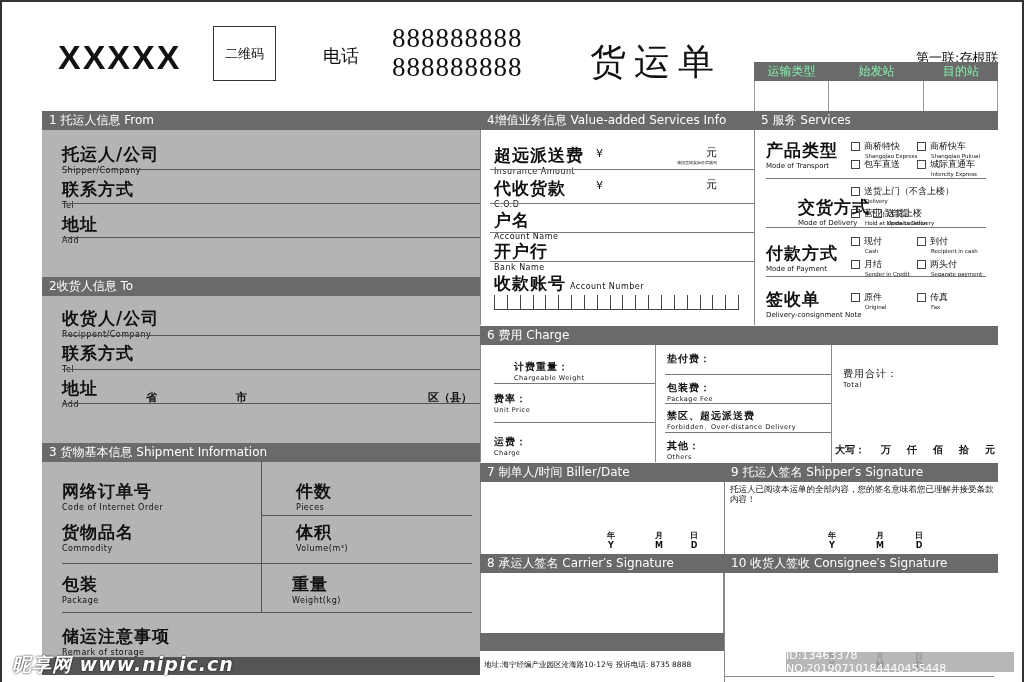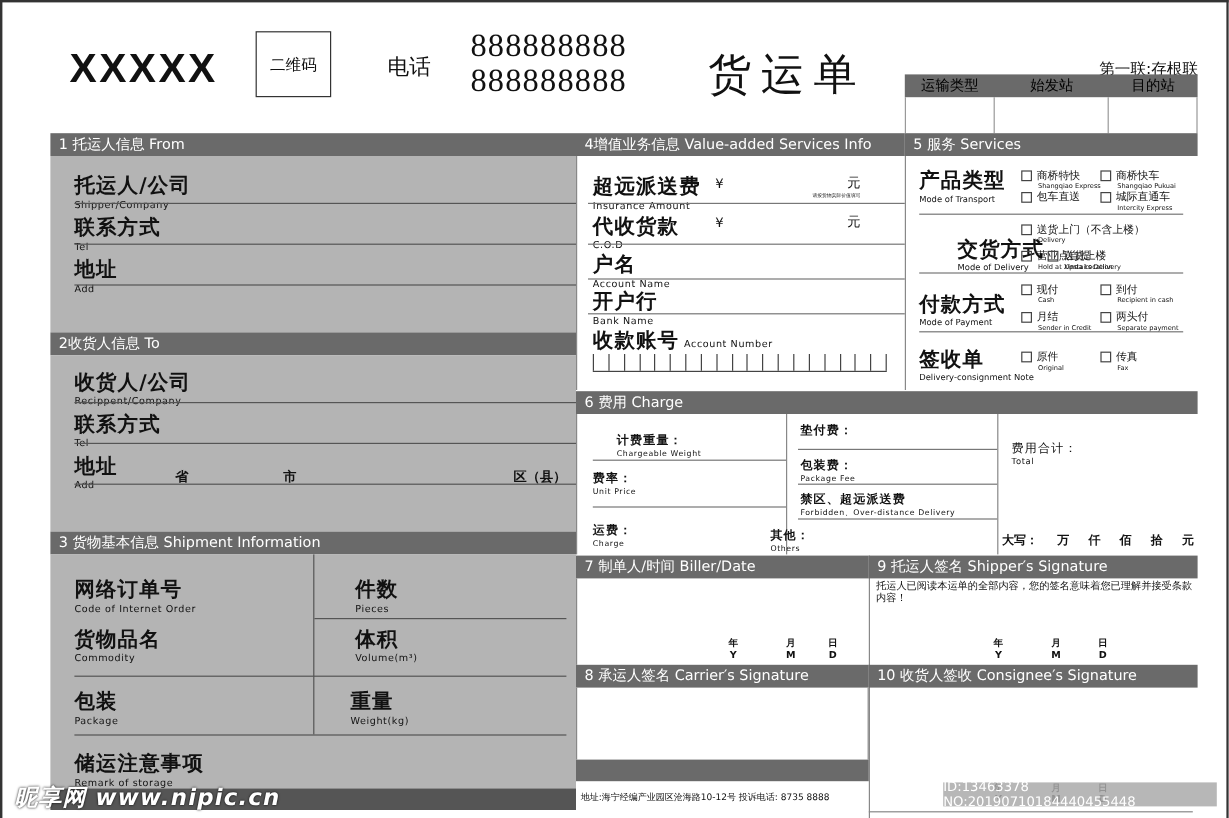--- a/index.html
+++ b/index.html
@@ -6,21 +6,21 @@
   html, body { width: 1024px; height: 682px; overflow: hidden; background: #fff; }
   body { font-family: "DejaVu Sans", "Liberation Sans", sans-serif; color: #111; position: relative; }
   .abs { position: absolute; }
   .frame { left: 0; top: 0; width: 1024px; height: 682px; border: 2px solid #333; border-bottom: none; }
   .logo { left: 58px; top: 38px; font-family: "Liberation Sans", sans-serif; font-size: 34px; font-weight: bold; letter-spacing: 2px; }
   .qr { left: 213px; top: 26px; width: 63px; height: 55px; border: 1px solid #333; font-size: 13px; display: flex; align-items: center; justify-content: center; }
   .tel-label { left: 323px; top: 44px; font-size: 18px; }
   .tel-nums { left: 392px; top: 24px; font-family: "Liberation Serif", serif; font-size: 27px; line-height: 29px; letter-spacing: 1px; }
   .title { left: 590px; top: 38px; font-family: "DejaVu Serif", serif; font-size: 36px; letter-spacing: 8px; }
   .copy-label { left: 916px; top: 49px; font-size: 13px; }
-  .route-head { left: 754px; top: 62px; width: 244px; height: 19px; background: #6a6a6a; color: #000000; font-size: 12px; display: flex; }
+  .route-head { left: 754px; top: 62px; width: 244px; height: 19px; background: #6a6a6a; color: #86efac; font-size: 12px; display: flex; }
   .route-head div { display: flex; align-items: center; justify-content: center; }
   .route-body { left: 754px; top: 81px; width: 244px; height: 30px; display: flex; border-left: 1px solid #999; border-right: 1px solid #999; }
   .route-body div { border-right: 1px solid #999; height: 100%; }
   .route-body div:last-child { border-right: none; }
   .bar { background: #6a6a6a; color: #fff; font-size: 12px; display: flex; align-items: center; padding-left: 7px; height: 19px; white-space: nowrap; }
   .grey { background: #b4b4b4; }
   .field { position: absolute; }
   .field .cn { font-size: 17px; font-weight: bold; letter-spacing: 1px; }
   .field .en { font-size: 8px; letter-spacing: 0.5px; }
   .hline { position: absolute; height: 1px; background: #555; }
@@ -253,21 +253,21 @@
 <div class="field" style="left:667px;top:381px;">
   <div class="cn" style="font-size:10px;">包装费：</div>
   <div class="en" style="font-size:6.5px;">Package Fee</div>
 </div>
 <div class="hline" style="left:665px;top:403px;width:166px;background:#777;"></div>
 <div class="field" style="left:667px;top:409px;">
   <div class="cn" style="font-size:10px;">禁区、超远派送费</div>
   <div class="en" style="font-size:6.5px;">Forbidden、Over-distance Delivery</div>
 </div>
 <div class="hline" style="left:665px;top:432px;width:166px;background:#777;"></div>
-<div class="field" style="left:642px;top:439px;">
+<div class="field" style="left:667px;top:439px;">
   <div class="cn" style="font-size:10px;">其他：</div>
   <div class="en" style="font-size:6.5px;">Others</div>
 </div>
 
 <div class="field" style="left:843px;top:367px;">
   <div class="cn" style="font-size:10px;font-weight:normal;">费用合计：</div>
   <div class="en" style="font-size:7px;">Total</div>
 </div>
 <div class="abs" style="left:835px;top:443px;width:160px;display:flex;justify-content:space-between;font-size:10px;font-weight:bold;">
   <span>大写：</span>

